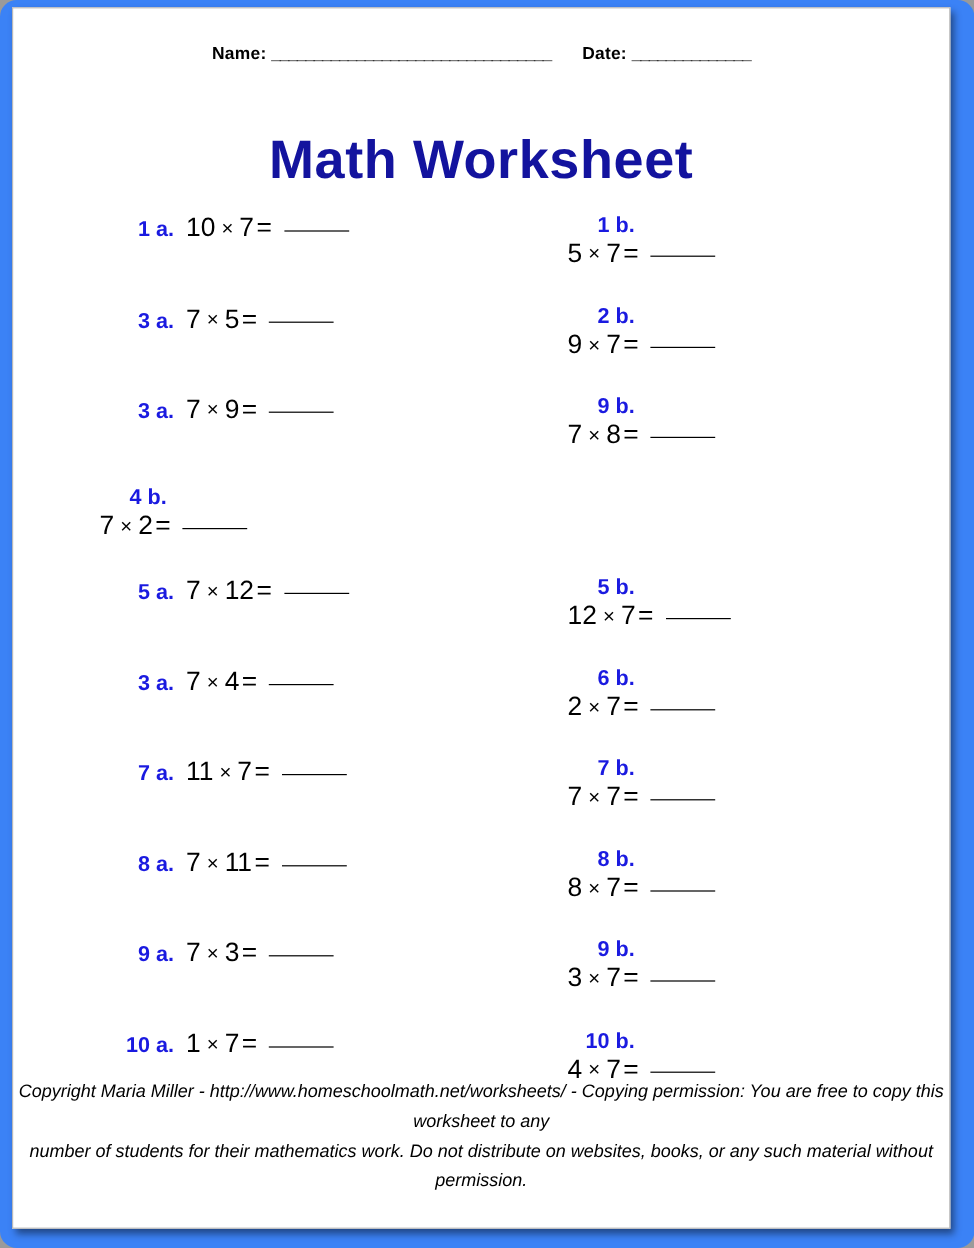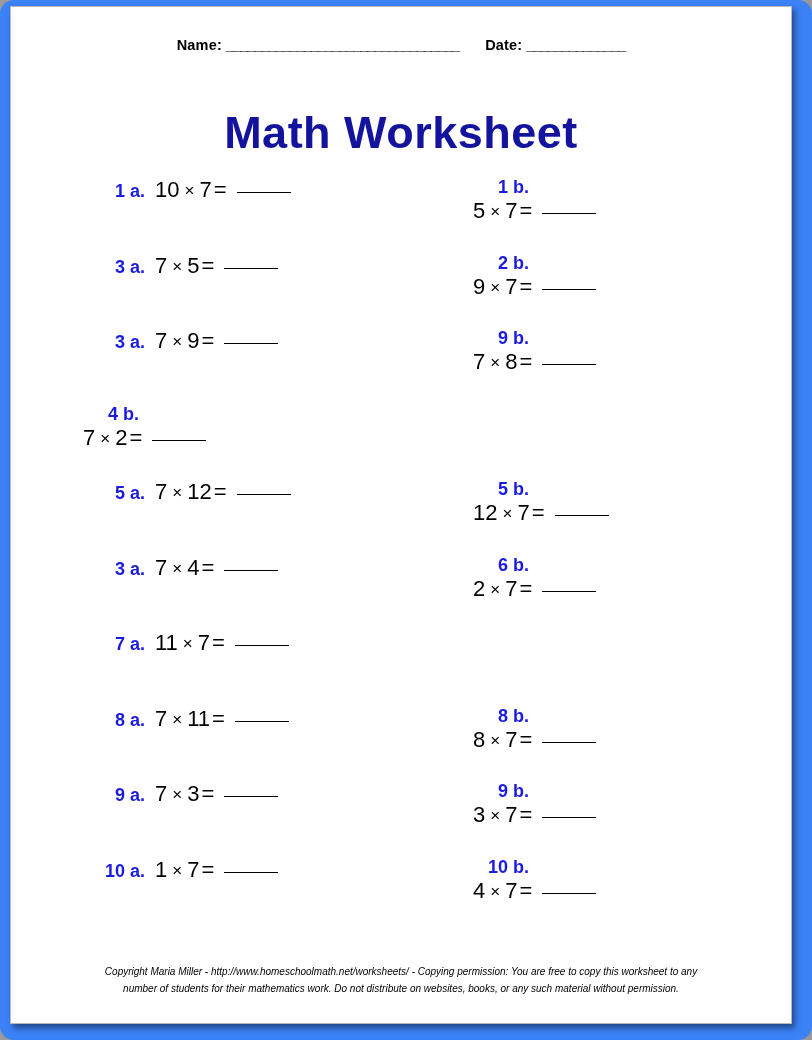--- a/index.html
+++ b/index.html
@@ -100,21 +100,21 @@
     position: relative;
     top: -4px;
   }
 
   .footer {
     position: absolute;
     left: 0;
     bottom: 26px;
     width: 100%;
     text-align: center;
-    font-size: 10px;
+    font-size: 15px;
     font-style: italic;
     color: #000;
     line-height: 1.65;
   }
   .footer .fline { display: block; }
 </style>
 </head>
 <body>
 
 <div class="page-wrap">
@@ -188,20 +188,24 @@
           <span class="label">6 b.</span>
           <span class="expr"><span>2</span><span class="op">×</span><span>7</span><span class="eq">=</span><span class="blank"></span></span>
         </div>
       </div>
 
       <div class="row">
         <div class="cell left">
           <span class="label">7 a.</span>
           <span class="expr"><span>11</span><span class="op">×</span><span>7</span><span class="eq">=</span><span class="blank"></span></span>
         </div>
+        <div class="cell right">
+          <span class="label">7 b.</span>
+          <span class="expr"><span>7</span><span class="op">×</span><span>7</span><span class="eq">=</span><span class="blank"></span></span>
+        </div>
       </div>
 
       <div class="row">
         <div class="cell left">
           <span class="label">8 a.</span>
           <span class="expr"><span>7</span><span class="op">×</span><span>11</span><span class="eq">=</span><span class="blank"></span></span>
         </div>
         <div class="cell right">
           <span class="label">8 b.</span>
           <span class="expr"><span>8</span><span class="op">×</span><span>7</span><span class="eq">=</span><span class="blank"></span></span>

